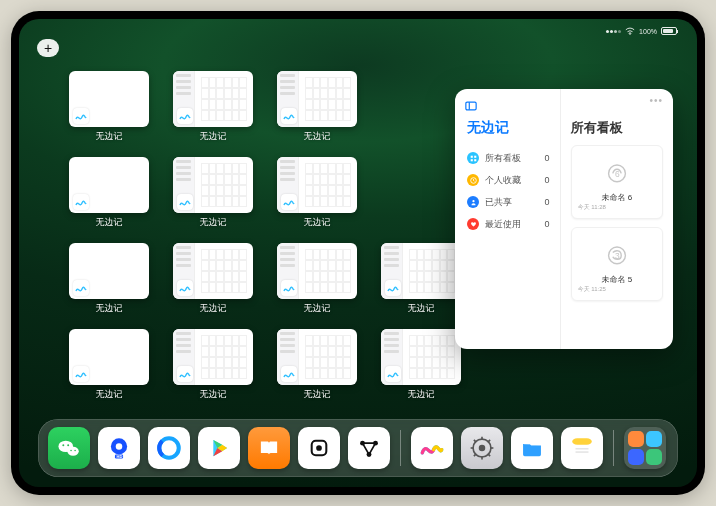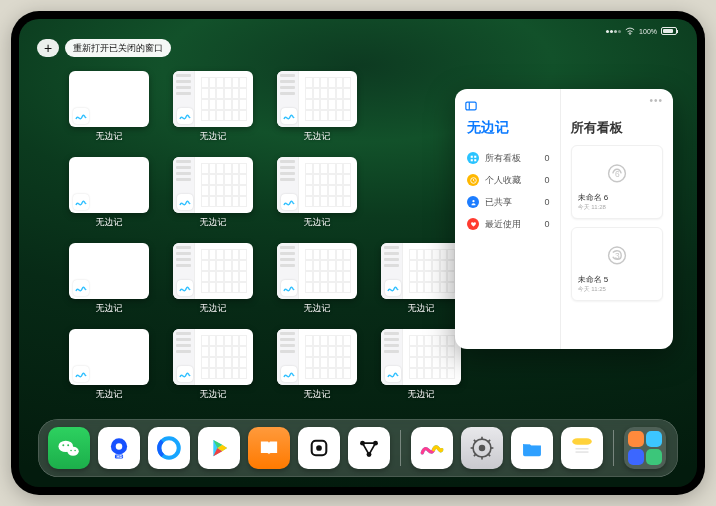--- a/index.html
+++ b/index.html
@@ -157,21 +157,21 @@
   .panel-right h3 { color:#333; font-size:13px; font-weight:600; margin-bottom:8px;}
   .board-card {
     background:#fff; border:1px solid #f0f0f0; border-radius:6px;
     padding:6px; margin-bottom:8px; box-shadow:0 1px 2px rgba(0,0,0,.05);
   }
   .board-thumb {
     width:100%; height:40px; display:flex;align-items:center;justify-content:center;
     color:#c9c9c9;
   }
   .board-thumb svg{width:28px;height:28px;stroke:#c7c7c7;stroke-width:2;fill:none;}
-  .board-name { font-size:8px; color:#333; font-weight:500; }
+  .board-name { font-size:8px; color:#333; font-weight:500;text-align:center; }
   .board-sub { font-size:6px; color:#aaa; }
 
   
   .dock {
     position:absolute;
     bottom: 10px; left:50%; transform:translateX(-50%);
     width: 640px; height: 58px;
     background: rgba(255,255,255,.18);
     border-radius: 20px;
     backdrop-filter: blur(4px);
@@ -222,21 +222,20 @@
           <path d="M6 8.5a1 1 0 100-2 1 1 0 000 2zM3 5.3a5 5 0 016 0M1 3a8 8 0 0110 0" fill="none" stroke="#fff" stroke-width="1"></path>
         </svg>
       <span style="font-size:7px;color:#fff;opacity:.9">100%</span>
       <span class="batt">
           <span class="batt-inner"></span>
         </span>
     </div>
 
     <div class="topbar">
       <div class="plus-pill">+</div>
-      <div class="reopen-pill">重新打开已关闭的窗口</div>
     </div>
 
     <div class="wingrid">
 
       <div class="wincell">
         <div class="winthumb">
             <span class="appbadge">
               <svg viewBox="0 0 24 24">
                 <path d="M2 18c4-10 8 6 12-4s6 4 8 0" fill="none" stroke="#34c1ff" stroke-width="3"></path>
               </svg>

